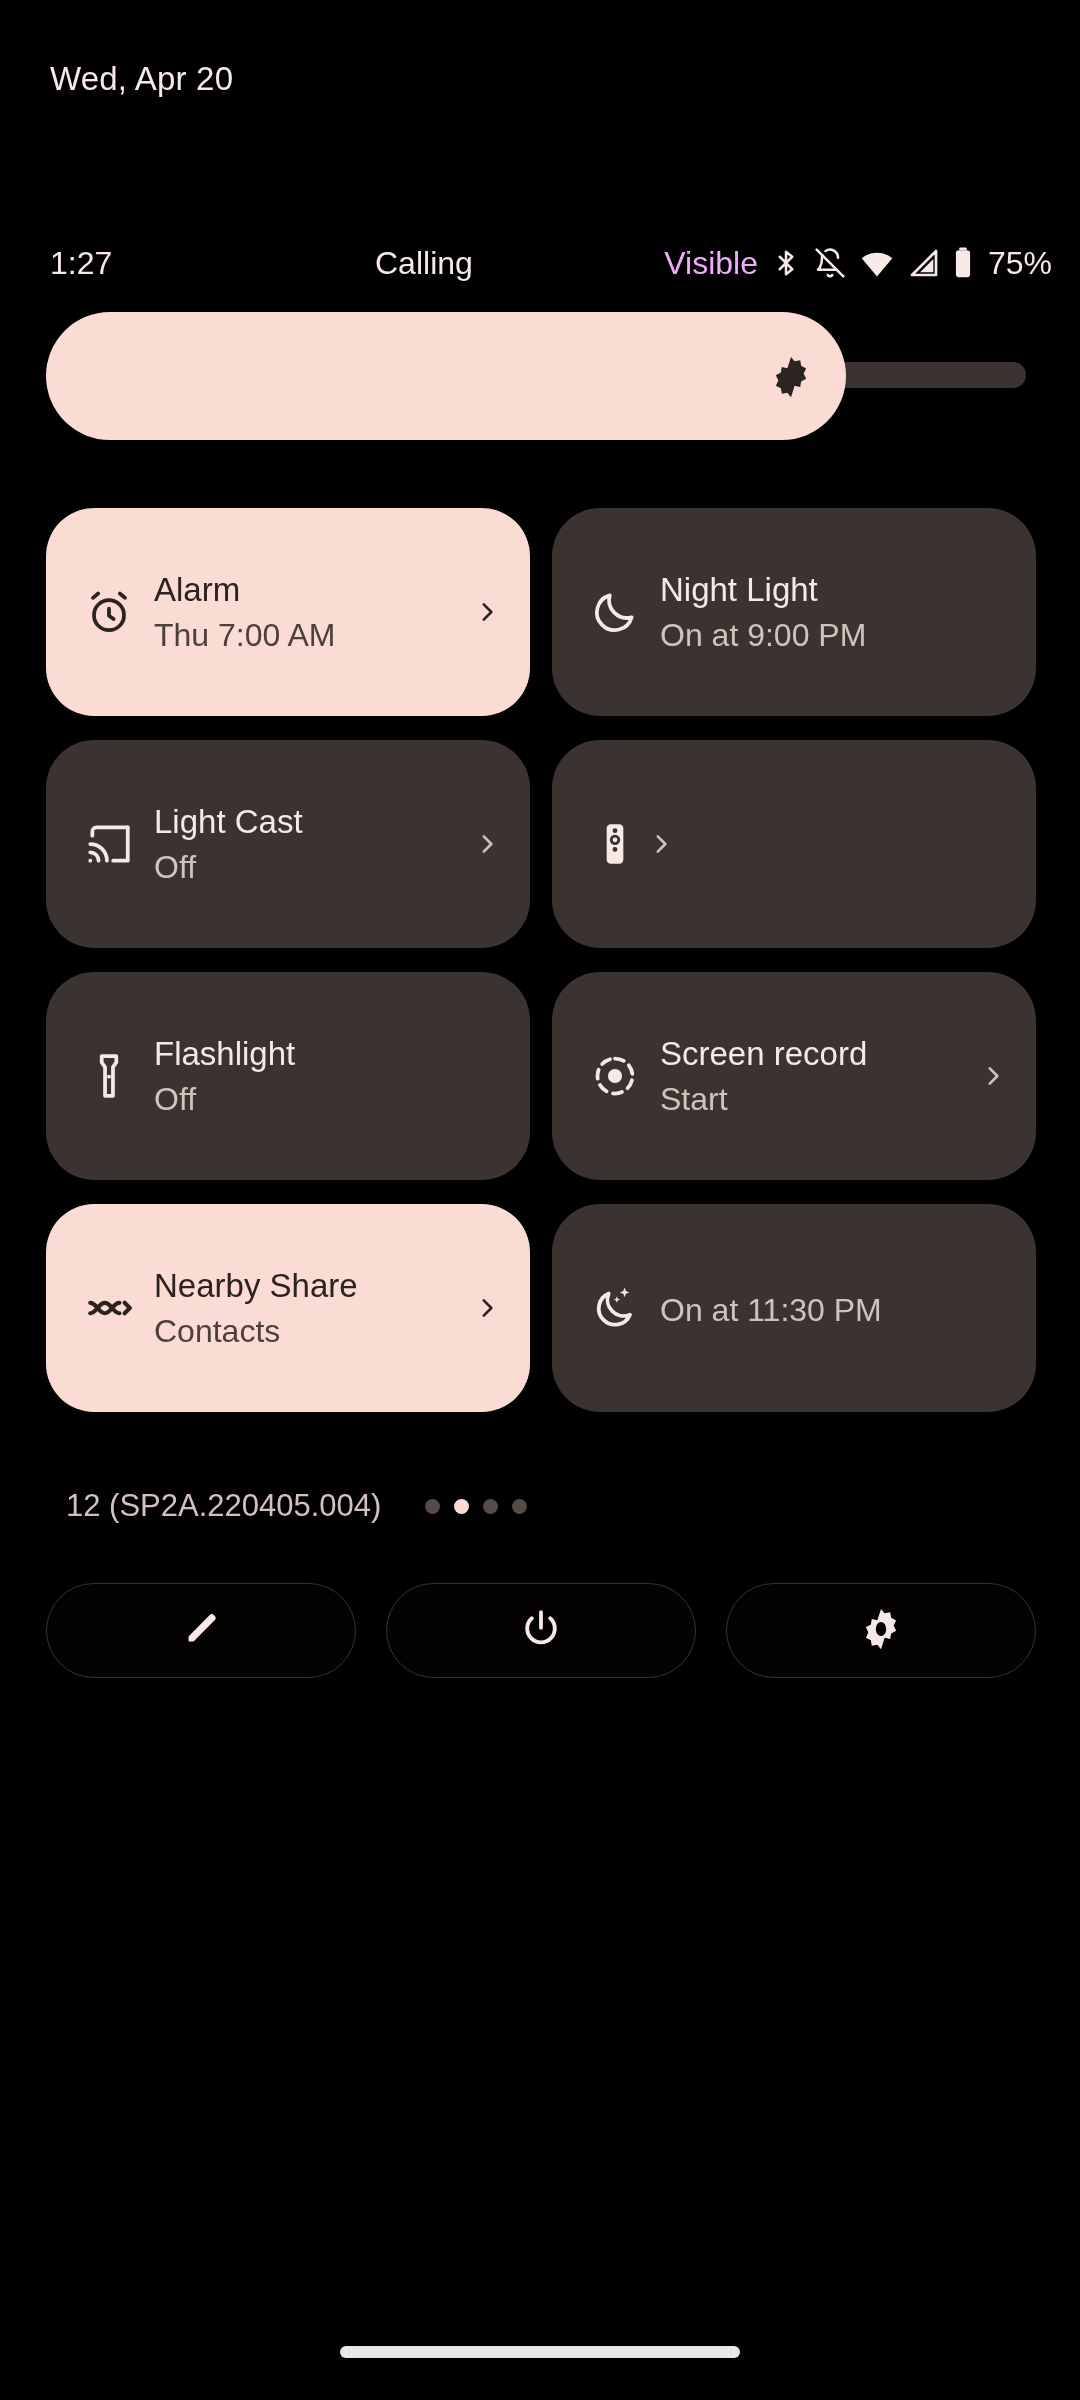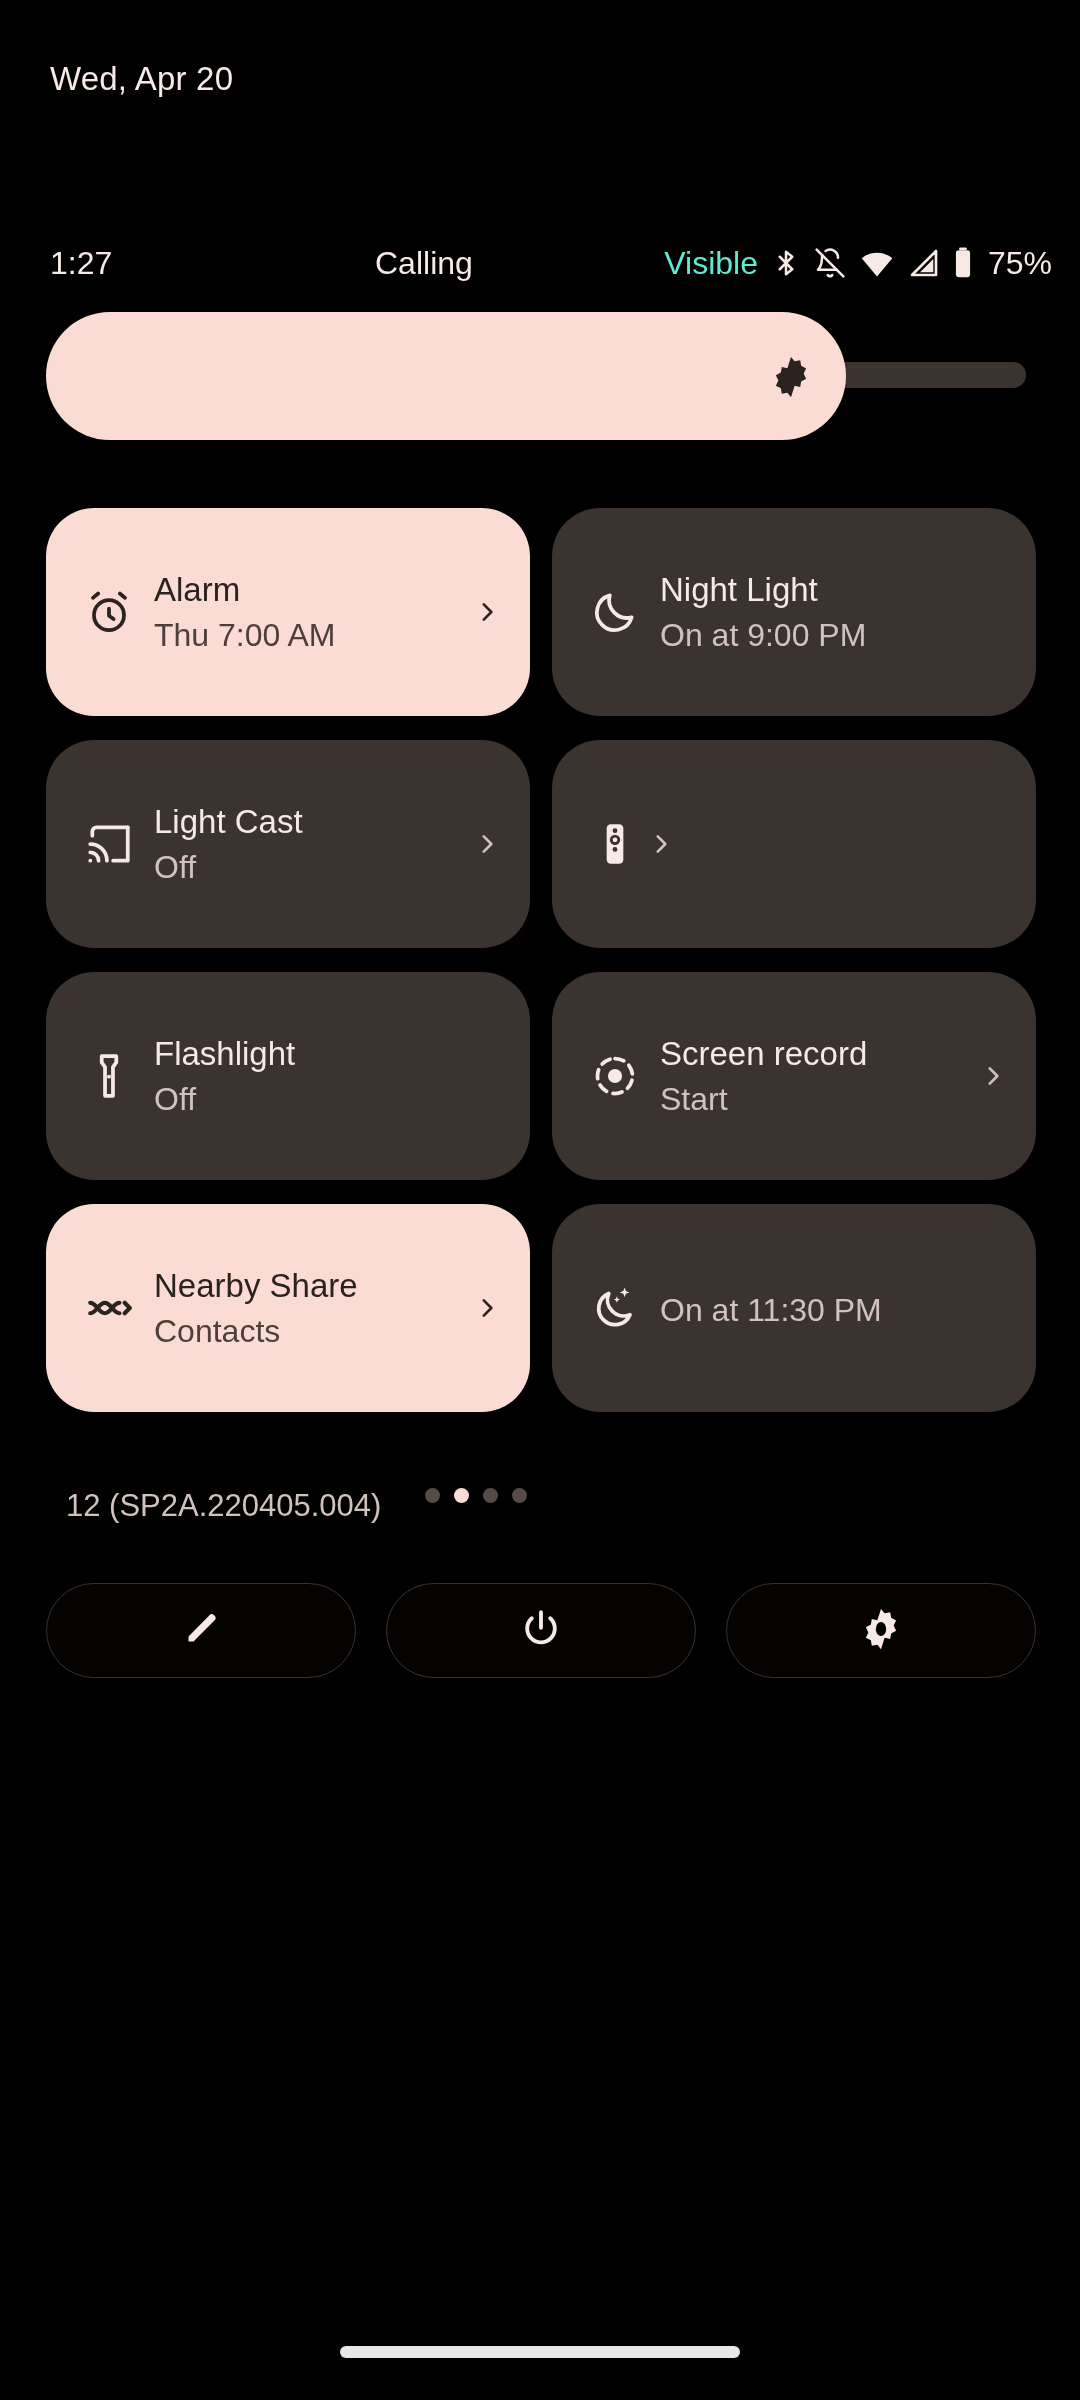--- a/index.html
+++ b/index.html
@@ -21,21 +21,21 @@
   .status-bar {
     position:absolute; left:0; top:232px; width:1080px; height:62px;
     display:flex; align-items:center;
   }
   .sb-clock { position:absolute; left:50px; font-size:32px; color:#F7E9E6; }
   .sb-calling { position:absolute; left:375px; font-size:32px; color:#F7E9E6; }
   .sb-right {
     position:absolute; right:28px; display:flex; align-items:center; gap:13px;
   }
   .sb-carrier {
-    font-size:32px; color:#5eead4;
+    font-size:32px; color:#f0abfc;
     max-width:104px; overflow:hidden; white-space:nowrap;
   }
   .sb-ico { display:flex; align-items:center; }
   .sb-battpct { font-size:32px; color:#F7E9E6; margin-left:2px; }
 
   
   .bright-wrap { position:absolute; left:46px; top:312px; width:990px; height:128px; }
   .bright-track {
     position:absolute; left:716px; top:50px; width:264px; height:26px;
     background:#3B3330; border-radius:13px;
@@ -71,21 +71,21 @@
     font-size:32px; color:#D2C2BE; margin-top:4px;
     white-space:nowrap; overflow:hidden; text-overflow:ellipsis;
     line-height:1.25;
   }
   .tile.active .tile-label { color:#2B2320; }
   .tile.active .tile-sub { color:#4D3F3B; }
   .tile-chev { flex:0 0 auto; width:34px; display:flex; align-items:center; justify-content:center; }
   .tile.nosub .tile-text { display:flex; align-items:center; }
 
   
-  .footer-row { position:absolute; left:66px; top:1488px; display:flex; align-items:flex-start; }
+  .footer-row { position:absolute; left:66px; top:1488px; display:flex; align-items:center; }
   .build { font-size:31px; color:#D2C2BE; }
   .dots { display:flex; gap:14px; margin-left:44px; }
   .dot { width:15px; height:15px; border-radius:50%; background:#574B47; }
   .dot.on { background:#FADCD5; }
 
   
   .btn-row {
     position:absolute; left:46px; top:1583px; width:990px;
     display:flex; justify-content:space-between;
   }

